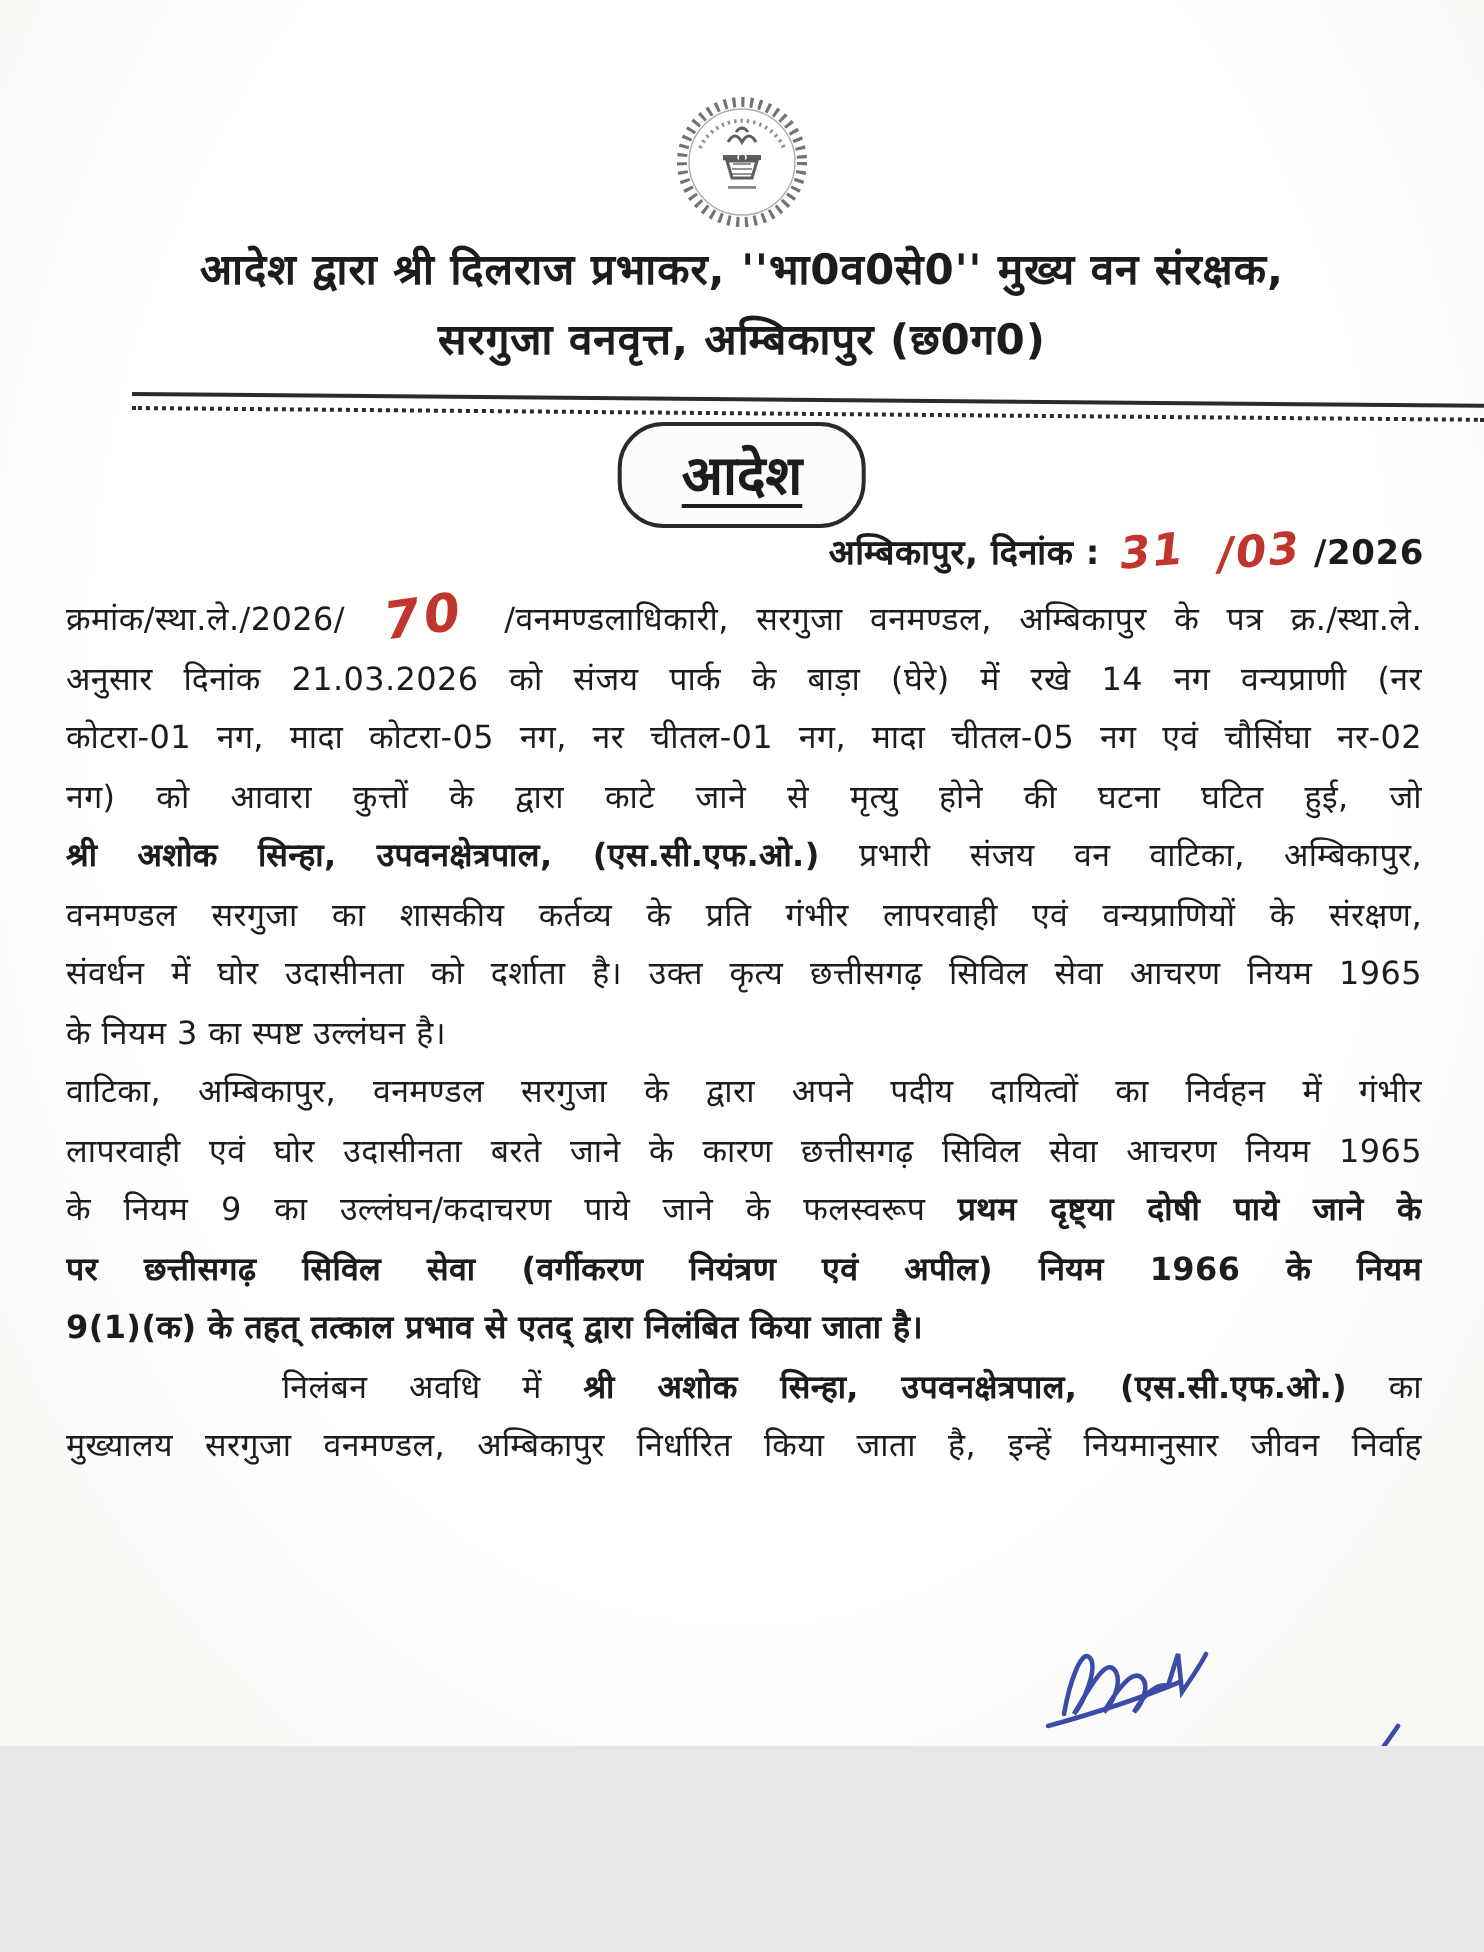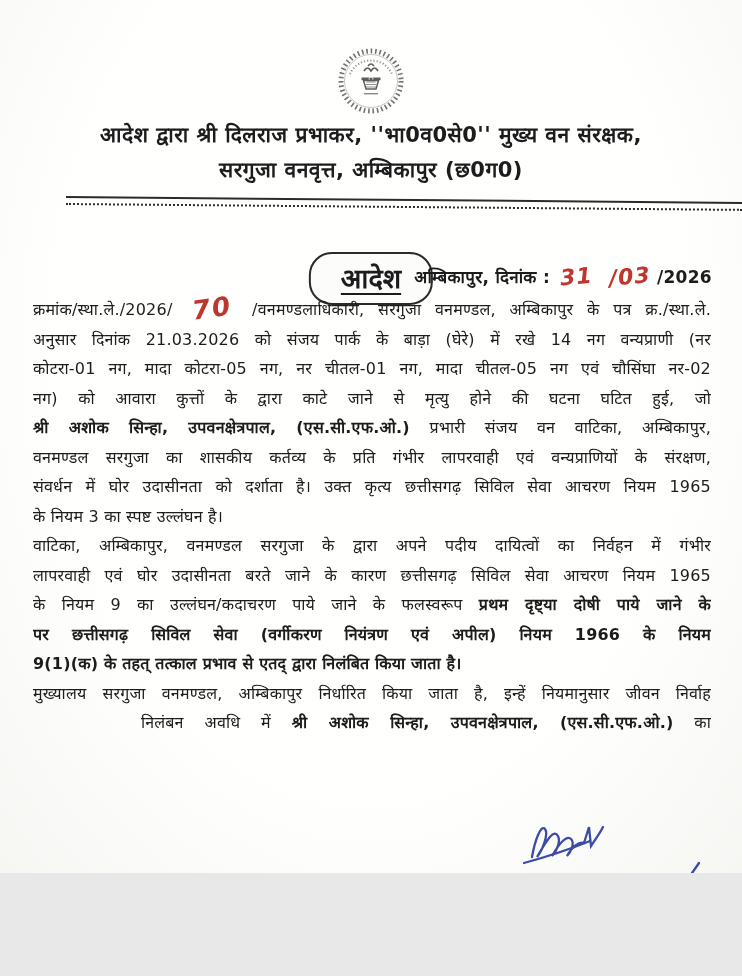--- a/index.html
+++ b/index.html
@@ -30,21 +30,20 @@
     border-top:2px solid #2b2b2b;
     border-bottom:2px dotted #2b2b2b;
     transform:rotate(0.5deg);transform-origin:left center;
   }
   
   .order-box{
     position:absolute;top:211px;left:50%;transform:translateX(-50%);
     border:2px solid #2a2a2a;border-radius:23px;
     padding:5px 30px 7px 30px;
     background:#fcfcfb;
-    margin-top:41px;
   }
   .order-box span{
     font-size:27px;font-weight:bold;
     text-decoration:underline;text-decoration-thickness:2px;text-underline-offset:5px;
   }
   
   .dateline{
     position:absolute;top:263px;right:30px;
     font-size:17px;font-weight:bold;letter-spacing:.3px;
   }
@@ -139,22 +138,22 @@
         <div class="bodyline end"><span>के नियम 3 का स्पष्ट उल्लंघन है।</span></div>
       </div>
       <div>
         <div class="bodyline"><span>वाटिका, अम्बिकापुर, वनमण्डल सरगुजा के द्वारा अपने पदीय दायित्वों का निर्वहन में गंभीर</span></div>
         <div class="bodyline"><span>लापरवाही एवं घोर उदासीनता बरते जाने के कारण छत्तीसगढ़ सिविल सेवा आचरण नियम 1965</span></div>
         <div class="bodyline"><span>के नियम 9 का उल्लंघन/कदाचरण पाये जाने के फलस्वरूप </span><span class="b">प्रथम दृष्ट्या दोषी पाये जाने के</span></div>
         <div class="bodyline"><span class="b">पर छत्तीसगढ़ सिविल सेवा (वर्गीकरण नियंत्रण एवं अपील) नियम 1966 के नियम</span></div>
         <div class="bodyline end"><span class="b">9(1)(क) के तहत् तत्काल प्रभाव से एतद् द्वारा निलंबित किया जाता है।</span></div>
       </div>
       <div>
+        <div class="bodyline ind2"><span>निलंबन अवधि में </span><span class="b">श्री अशोक सिन्हा, उपवनक्षेत्रपाल, (एस.सी.एफ.ओ.)</span><span> का</span></div>
         <div class="bodyline"><span>मुख्यालय सरगुजा वनमण्डल, अम्बिकापुर निर्धारित किया जाता है, इन्हें नियमानुसार जीवन निर्वाह</span></div>
-        <div class="bodyline ind2"><span>निलंबन अवधि में </span><span class="b">श्री अशोक सिन्हा, उपवनक्षेत्रपाल, (एस.सी.एफ.ओ.)</span><span> का</span></div>
       </div>
     </div>
 
   <div class="sigblock">
     <div>(दिलराज प्रभाकर)</div>
     <div>मुख्य वन संरक्षक</div>
     <div>सरगुजा वनवृत्त, अम्बिकापुर</div>
   </div>
 
   <svg class="ink-overlay" width="742" height="976" viewBox="0 0 742 976">

